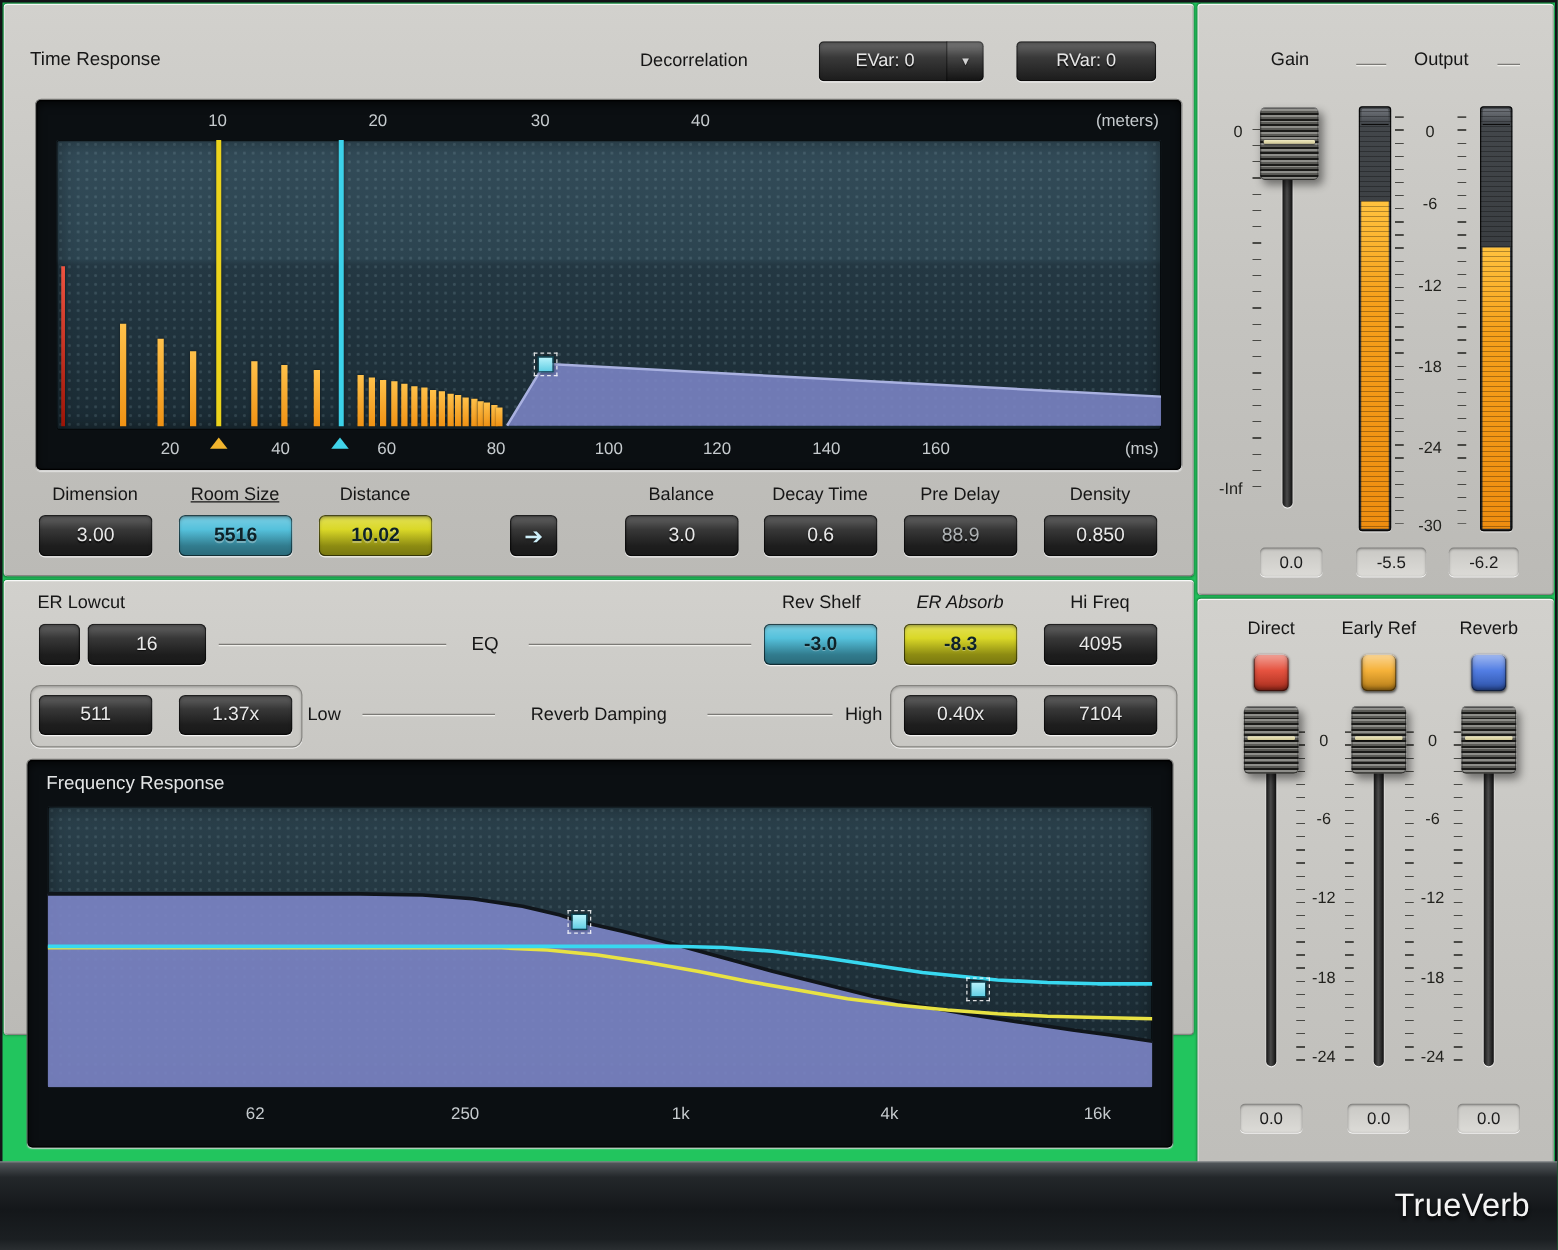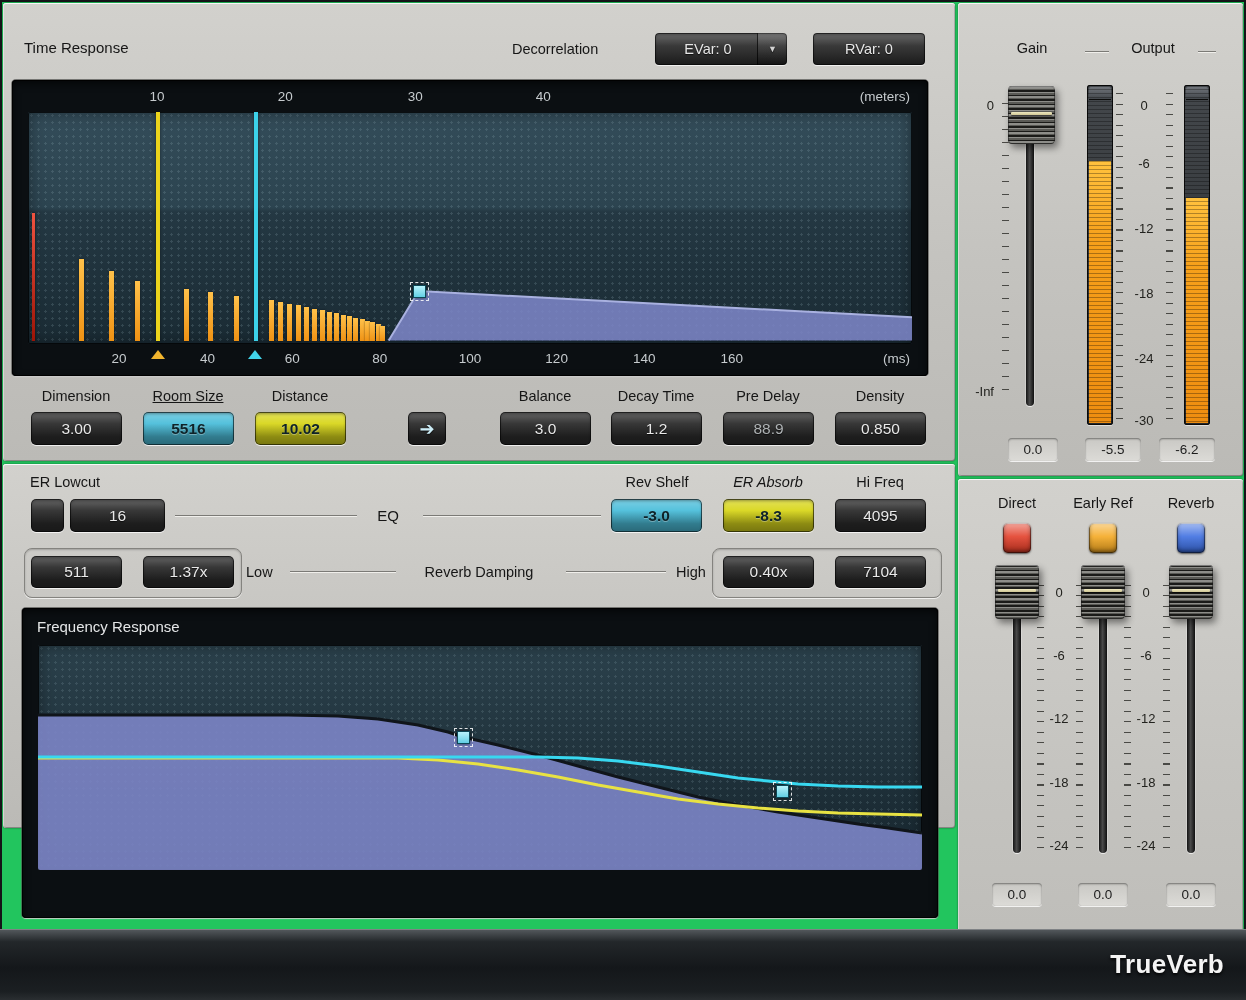--- a/index.html
+++ b/index.html
@@ -109,40 +109,40 @@
     box-shadow: inset 0 1px 2px rgba(0,0,0,.45), 0 1px 0 rgba(255,255,255,.8);
     color:#1c1c1c; font-size:13.5px;
     display:flex; align-items:center; justify-content:center; }
   .cbtn { position:absolute; width:28px; height:30px; border-radius:5px;
     background-image: linear-gradient(180deg, rgba(255,255,255,.55), rgba(255,255,255,.12) 45%, rgba(0,0,0,.28));
     box-shadow: inset 0 1px 0 rgba(255,255,255,.6), inset 0 -2px 4px rgba(0,0,0,.5),
                 0 1px 2px rgba(0,0,0,.6), inset 0 0 0 1px rgba(0,0,0,.4); }
   .footer { position:absolute; left:0; top:929px; width:1246px; height:71px;
     background: linear-gradient(180deg,#565b5f 0%, #23272a 18%, #14171a 55%, #1b1f22 88%, #2a2e31 100%);
     box-shadow: inset 0 1px 0 rgba(255,255,255,.25); }
-  .brand { position:absolute; right:22px; top:20px; font-size:26px; font-weight:700;
+  .brand { position:absolute; right:22px; top:20px; font-size:26px; font-weight:400;
     color:#f4f4f4; letter-spacing:.3px; text-shadow: 0 2px 3px rgba(0,0,0,.85); }
 </style>
 </head>
 <body>
 
 <div id="root">
 
   <div class="panel" style="left:3px;top:3px;width:952px;height:458px;">
     <div class="lbl" style="left:21px;top:36px;font-size:15px;">Time Response</div>
     <div class="lbl" style="left:509px;top:38px;">Decorrelation</div>
     <div class="tbtn" style="left:652px;top:30px;width:132px;">
       <span style="padding-right:26px;">EVar: 0</span>
       <span class="arr">▼</span>
     </div>
     <div class="tbtn" style="left:810px;top:30px;width:112px;">
       <span>RVar: 0</span>
     </div>
 
-    <div class="graph-frame" style="left:9px;top:77px;width:916px;height:296px;">
+    <div class="graph-frame" style="left:26px;top:77px;width:916px;height:296px;">
       <div class="axis-strip" style="left:16px;top:6px;width:884px;height:22px;">
           <span style="left: 14.6%;">10</span>
           <span style="left: 29.1%;">20</span>
           <span style="left: 43.8%;">30</span>
           <span style="left: 58.3%;">40</span>
           <span class="unit">(meters)</span>
         </div>
       <div class="plot time" style="left:16px;top:32px;width:884px;height:232px;">
           <svg viewBox="0 0 884 232" width="884" height="232" style="position: absolute; left: 0px; top: 0px;">
             <polygon points="360.7,228.5 390.7,179.1 884.0,205.3 884.0,228.5" fill="#7c85c6" fill-opacity="0.88"></polygon>
@@ -199,21 +199,21 @@
     <div class="lbl c" style="left:710px;top:385px;width:110px;">Pre Delay</div>
     <div class="lbl c" style="left:822px;top:385px;width:110px;">Density</div>
 
     <div class="vbox" style="left:28px;top:409px;width:91px;">3.00</div>
     <div class="vbox bright" style="left: 140px; top: 409px; width: 91px; background-color: rgb(76, 190, 218);">5516</div>
     <div class="vbox bright" style="left: 252px; top: 409px; width: 91px; background-color: rgb(216, 214, 28);">10.02</div>
     <div class="vbox" style="left:405px;top:409px;width:38px;">
       <span style="color:#cdeef8;font-size:18px;">➔</span>
     </div>
     <div class="vbox" style="left:497px;top:409px;width:91px;">3.0</div>
-    <div class="vbox" style="left:608px;top:409px;width:91px;">1.2</div>
+    <div class="vbox" style="left:608px;top:409px;width:91px;">0.6</div>
     <div class="vbox" style="left:720px;top:409px;width:91px;color:#aeb2b4;">88.9</div>
     <div class="vbox" style="left:832px;top:409px;width:91px;">0.850</div>
   </div>
 
   <div class="panel" style="left:3px;top:464px;width:952px;height:364px;">
     <div class="lbl" style="left:27px;top:10px;">ER Lowcut</div>
     <div class="vbox" style="left:28px;top:35px;width:33px;"></div>
     <div class="vbox" style="left:67px;top:35px;width:95px;">16</div>
     <div class="hline" style="left:172px;top:51px;width:182px;"></div>
     <div class="lbl c" style="left:356px;top:43px;width:58px;font-size:15px;">EQ</div>
@@ -241,20 +241,27 @@
       <div class="lbl" style="left:15px;top:10px;color:#e4e6e7;font-size:15px;">Frequency Response</div>
       <div class="plot freq" style="left:16px;top:37px;width:884px;height:225px;">
           <svg viewBox="0 0 884 225" width="884" height="225" style="position: absolute; left: 0px; top: 0px;">
             <polygon points="0,70 150,70 250,70 300,71 340,74 380,80 410,87 425,92 460,100 500,110 540,121 580,132 620,142 660,152 700,160 740,167 780,173 820,179 850,183 884,188 884,225 0,225" fill="#7c85c6" fill-opacity="0.9"></polygon>
             <polyline points="0,70 150,70 250,70 300,71 340,74 380,80 410,87 425,92 460,100 500,110 540,121 580,132 620,142 660,152 700,160 740,167 780,173 820,179 850,183 884,188" fill="none" stroke="#10151a" stroke-width="3" stroke-linejoin="round"></polyline>
             <polyline points="0,113 360,113 400,115 440,119 480,125 520,132 560,140 600,147 640,154 680,159 720,163 760,166 800,168 840,169 884,170" fill="none" stroke="#e8e243" stroke-width="3" stroke-linejoin="round"></polyline>
             <polyline points="0,112 400,112 500,112 540,113 580,116 620,121 660,127 700,133 730,136 760,139 800,141 840,142 884,142" fill="none" stroke="#38d8f0" stroke-width="3" stroke-linejoin="round"></polyline>
           </svg>
           <div class="handle" style="left: 419px; top: 86px;"></div>
           <div class="handle" style="left: 738px; top: 140px;"></div>
+        </div>
+      <div class="axis-strip" style="left:16px;top:272px;width:884px;height:22px;">
+          <span style="left: 18.8%;">62</span>
+          <span style="left: 37.8%;">250</span>
+          <span style="left: 57.3%;">1k</span>
+          <span style="left: 76.2%;">4k</span>
+          <span style="left: 95%;">16k</span>
         </div>
     </div>
   </div>
 
   <div class="panel" style="left:958px;top:3px;width:285px;height:473px;">
     <div class="lbl c" style="left:44px;top:37px;width:60px;">Gain</div>
     <div class="hline" style="left:127px;top:48px;width:24px;"></div>
     <div class="lbl c" style="left:150px;top:37px;width:90px;">Output</div>
     <div class="hline" style="left:240px;top:48px;width:18px;"></div>
 

